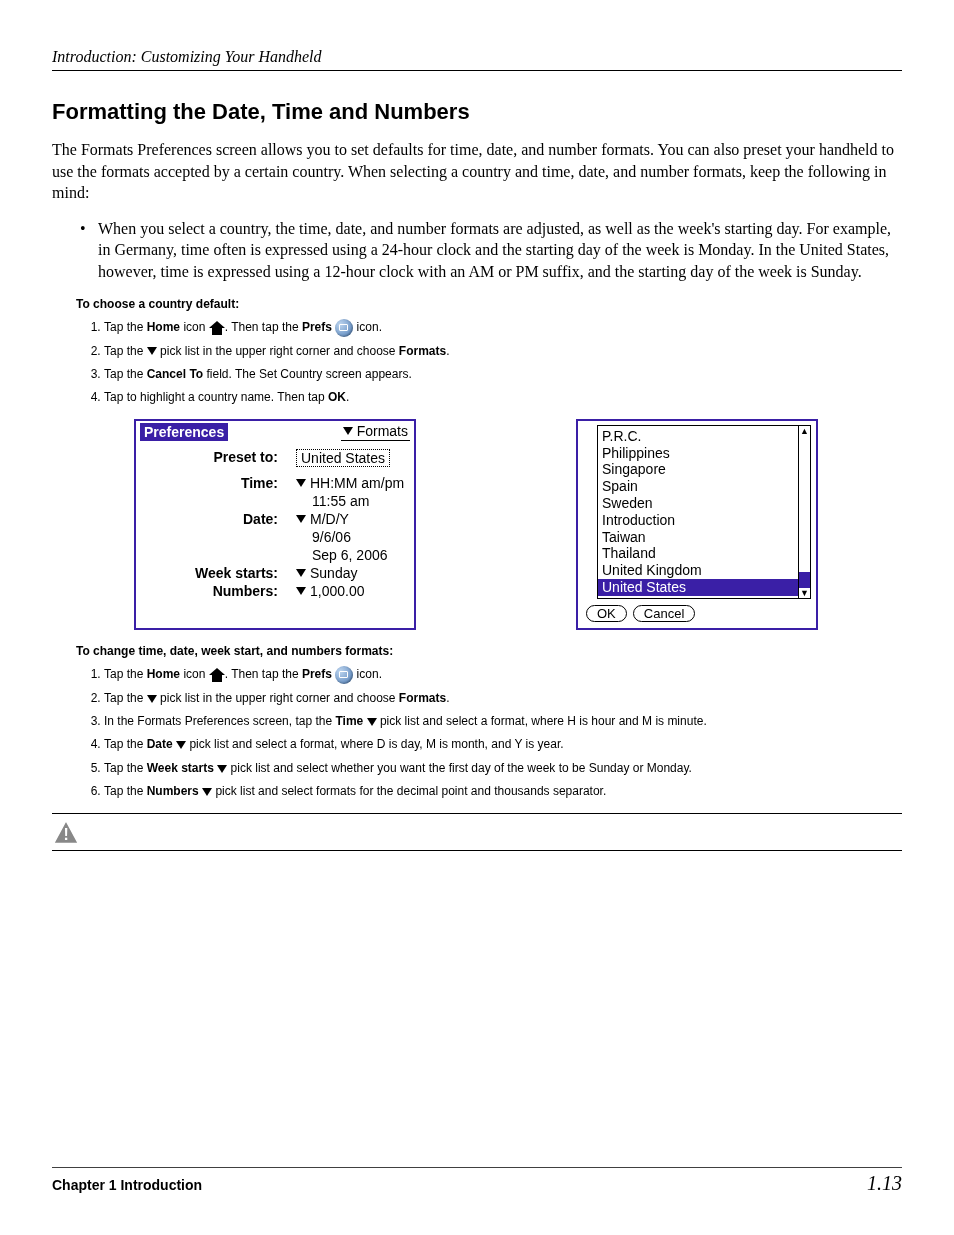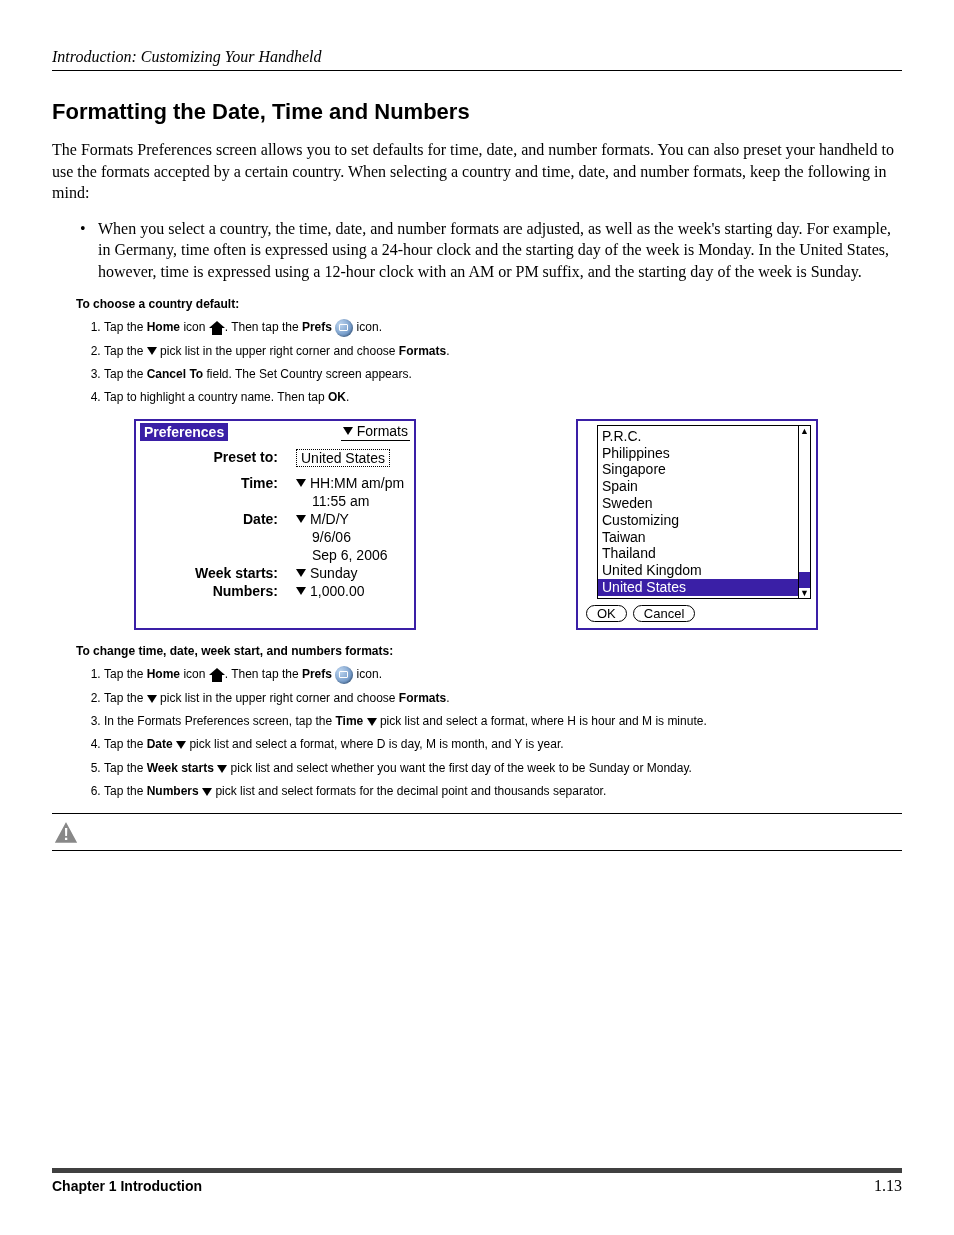--- a/index.html
+++ b/index.html
@@ -260,33 +260,34 @@
     font-style: italic;
     line-height: 1.35;
   }
   .note-text b { font-weight: bold; font-style: italic; }
 
   
   .footer {
     position: absolute;
     left: 52px; right: 52px;
     bottom: 40px;
-    border-top: 5px solid #404040;
+    border-top: 1px solid #404040;
     padding-top: 4px;
     display: flex;
     justify-content: space-between;
     align-items: baseline;
   }
   .footer .chap {
     font-family: Arial, Helvetica, sans-serif;
     font-weight: bold;
     font-size: 14px;
   }
   .footer .pg {
-    font-size: 16px;
+    font-style: italic;
+    font-size: 20px;
   }
 </style>
 </head>
 <body>
 
 <div class="running-head">Introduction: Customizing Your Handheld</div>
 
 <h2 class="section-title">Formatting the Date, Time and Numbers</h2>
 
 <p class="intro">The Formats Preferences screen allows you to set defaults for time, date, and number formats. You can also preset your handheld to use the formats accepted by a certain country. When selecting a country and time, date, and number formats, keep the following in mind:</p>
@@ -382,21 +383,21 @@
   </div>
 
   <div class="palm-screen2">
     <div class="sc-listwrap">
       <div class="sc-list">
         <div>P.R.C.</div>
         <div>Philippines</div>
         <div>Singapore</div>
         <div>Spain</div>
         <div>Sweden</div>
-        <div>Customizing</div>
+        <div>Introduction</div>
         <div>Taiwan</div>
         <div>Thailand</div>
         <div>United Kingdom</div>
         <div class="sel">United States</div>
       </div>
       <div class="sc-scroll">
         <div class="arr">▲</div>
         <div class="track">
             <div class="thumb"></div>
           </div>

